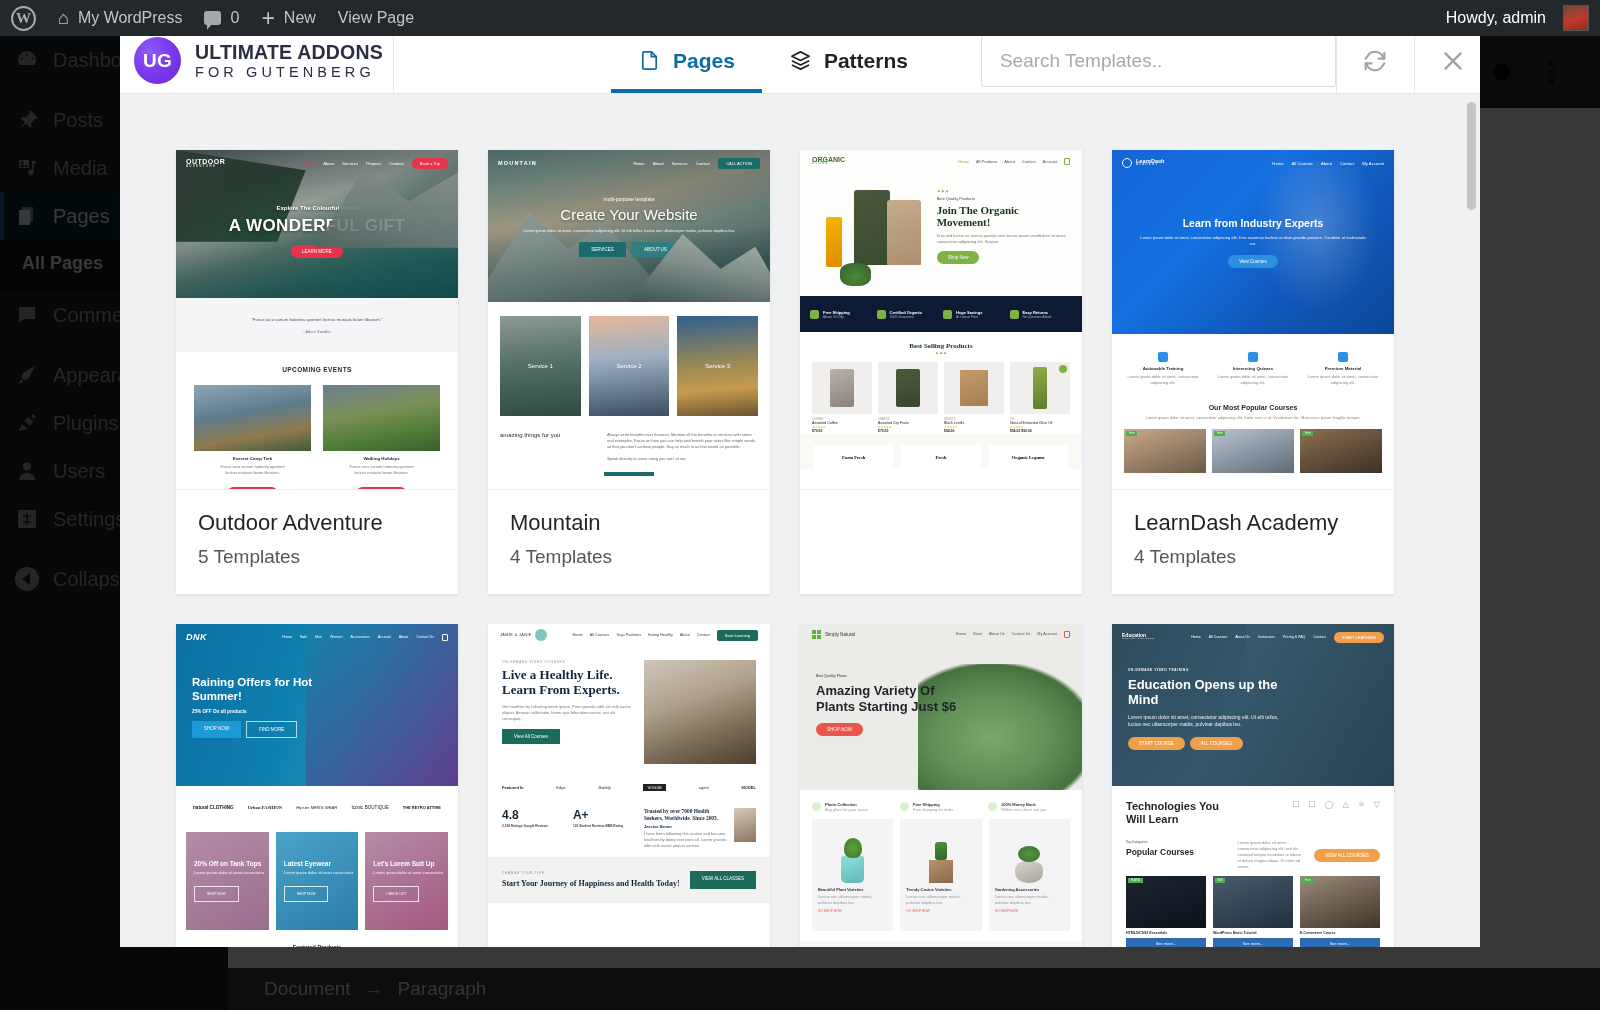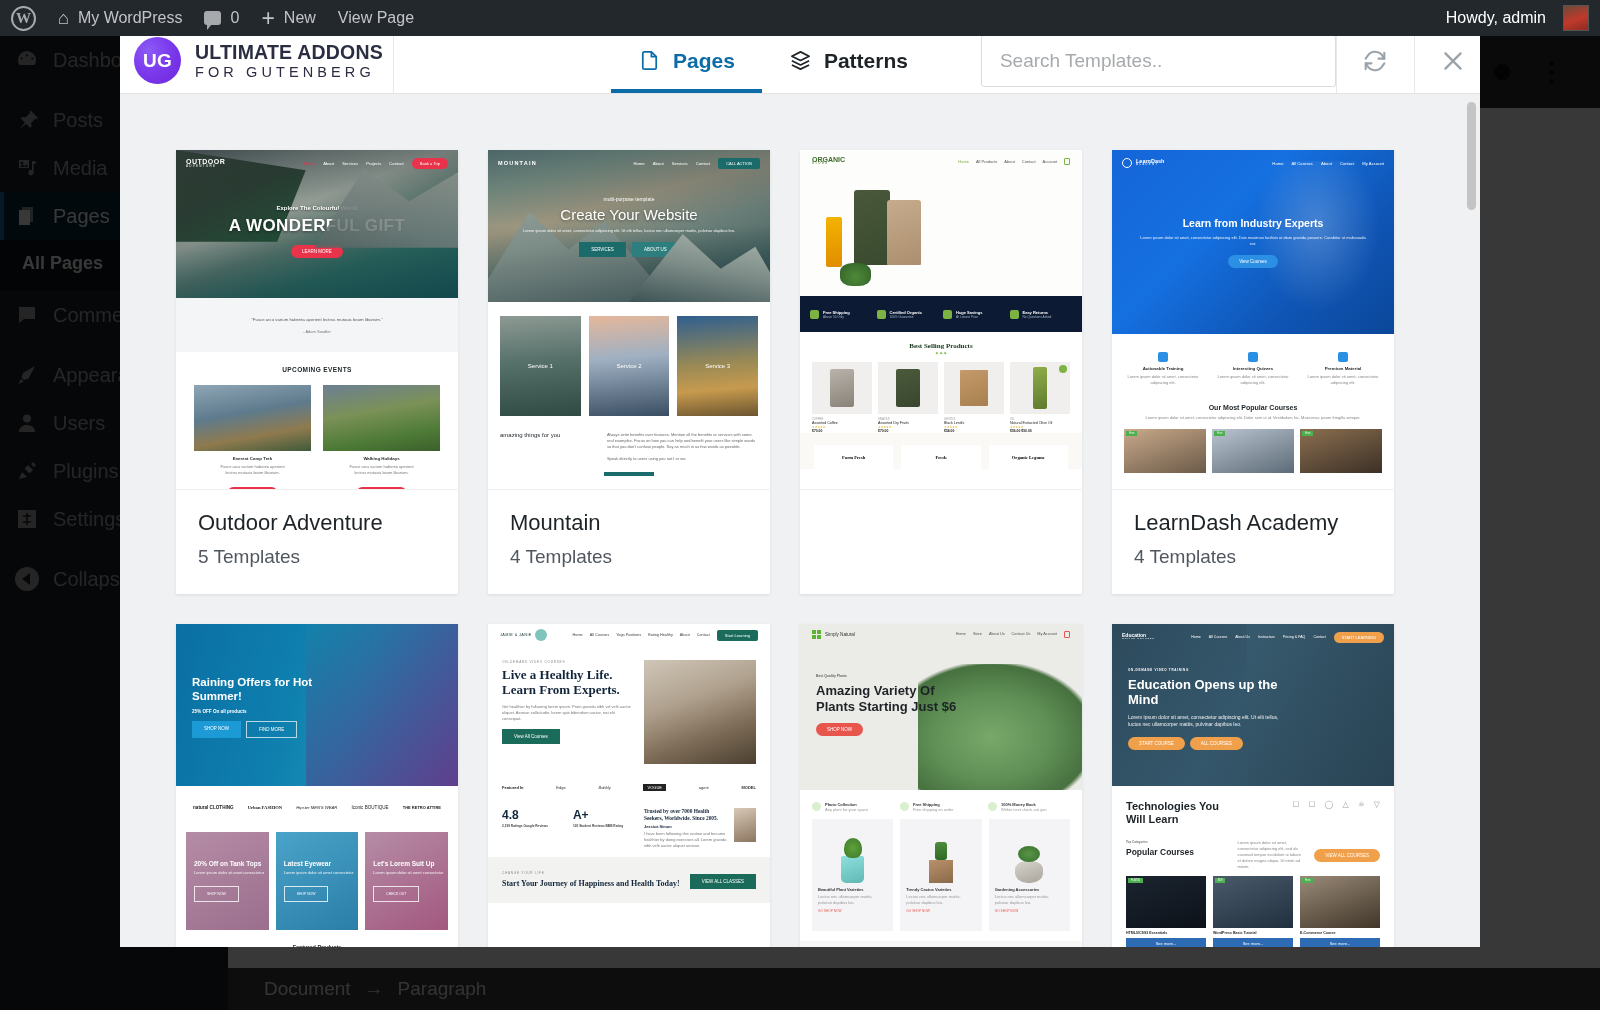--- a/index.html
+++ b/index.html
@@ -449,33 +449,33 @@
     <span class="mi-icon">
       <svg viewBox="0 0 24 24">
           <path d="M20 3L8 10l-1.6 4.6L9 17l4.6-1.6zM6 16l-2.5 5L8.6 18.6z"></path>
         </svg>
     </span>
     <span>Appearance</span>
   </div>
   <div class="menu-item">
     <span class="mi-icon">
       <svg viewBox="0 0 24 24">
-          <circle cx="12" cy="7.5" r="4"></circle>
-          <path d="M4 21c0-4.4 3.6-7 8-7s8 2.6 8 7z"></path>
+          <path d="M18 3l-2 2 3 3 2-2zM4 20l3-7 5 5zM9.5 9.5l5 5 3.5-3.5-5-5z"></path>
         </svg>
     </span>
-    <span>Users</span>
+    <span>Plugins</span>
   </div>
   <div class="menu-item">
     <span class="mi-icon">
       <svg viewBox="0 0 24 24">
-          <path d="M18 3l-2 2 3 3 2-2zM4 20l3-7 5 5zM9.5 9.5l5 5 3.5-3.5-5-5z"></path>
+          <circle cx="12" cy="7.5" r="4"></circle>
+          <path d="M4 21c0-4.4 3.6-7 8-7s8 2.6 8 7z"></path>
         </svg>
     </span>
-    <span>Plugins</span>
+    <span>Users</span>
   </div>
   <div class="menu-item">
     <span class="mi-icon">
       <svg viewBox="0 0 24 24">
           <path d="M3 3h18v18H3z"></path>
           <path d="M12 6v12M8 9h8M8 15h8" stroke="#1d2327" stroke-width="1.6" fill="none"></path>
         </svg>
     </span>
     <span>Settings</span>
   </div>
@@ -689,20 +689,27 @@
                 <span style="width:6px;height:7px;border:1px solid #7cb342;border-radius:1px"></span>
               </div>
             </div>
             <div class="og-hero">
               <div style="position:absolute;left:14px;top:14px;width:42%;height:82%">
                 <div style="position:absolute;left:34%;top:4%;width:30%;height:74%;background:linear-gradient(160deg,#49583a,#3a4a2e);border-radius:3px 3px 1px 1px"></div>
                 <div style="position:absolute;left:62%;top:14%;width:28%;height:64%;background:linear-gradient(160deg,#c6ab8c,#ab8f6f);border-radius:3px 3px 1px 1px"></div>
                 <div style="position:absolute;left:10%;top:30%;width:14%;height:50%;background:linear-gradient(170deg,#f4b400,#e08c00);border-radius:2px"></div>
                 <div style="position:absolute;left:22%;bottom:2%;width:26%;height:22%;background:radial-gradient(ellipse at 50% 60%,#4f8a3a,#2f5f26);border-radius:40%"></div>
               </div>
+              <div style="position:absolute;right:10px;top:16px;width:48%">
+                <div style="color:#7cb342;font-size:5px">✦✦✦</div>
+                <div style="font-size:4px;color:#444;margin-top:2px">Best Quality Products</div>
+                <div style="font-size:11px;font-weight:bold;color:#16351b;font-family:'Liberation Serif',serif;line-height:1.12;margin-top:3px">Join The Organic Movement!</div>
+                <div class="tiny" style="color:#777;margin-top:4px">Duis sed luctus eu viverra gravida sem lacinia ipsum vestibulum sit amet, consectetur adipiscing elit. Suspen.</div>
+                <div class="btn-pill" style="background:#7cb342;margin-top:6px">Shop Now</div>
+              </div>
             </div>
             <div class="og-strip">
               <div class="og-feat">
                   <span class="ic"></span>
                 <div style="color:#fff">
                     <div style="font-size:4px;font-weight:bold">Free Shipping</div>
                 <div style="font-size:3.2px;color:#a9b4c4">Above 50 Only</div>
                   </div>
                 </div>
               <div class="og-feat">
@@ -842,20 +849,34 @@
         <div class="card-meta">
           <div class="card-title">LearnDash Academy</div>
           <div class="card-count">4 Templates</div>
         </div>
       </div>
 
       <div class="card tall">
         <div class="card-thumb">
           <div class="mini">
             <div class="dnk-hero">
+              <div class="mini-nav" style="z-index:4">
+                <div class="mini-logo" style="color:#fff;font-style:italic;font-size:9px">DNK</div>
+                <div class="links" style="color:#fff;font-size:3.6px">
+                  <span>Home</span>
+                  <span>Sale</span>
+                  <span>Men</span>
+                  <span>Women</span>
+                  <span>Accessories</span>
+                  <span>Account</span>
+                  <span>About</span>
+                  <span>Contact Us</span>
+                  <span style="width:6px;height:7px;border:1px solid #fff;border-radius:1px"></span>
+                </div>
+              </div>
               <div style="position:absolute;left:16px;top:52px;width:52%;z-index:4;color:#fff">
                 <div style="font-size:11.5px;font-weight:bold;line-height:1.18">Raining Offers for Hot Summer!</div>
                 <div style="font-size:4.6px;font-weight:bold;margin-top:6px">25% OFF On all products</div>
                 <div style="margin-top:7px;display:flex;gap:5px">
                   <span class="btn-sq" style="background:#1c9ad6">SHOP NOW</span>
                   <span class="btn-sq" style="border:1px solid rgba(255,255,255,.7)">FIND MORE</span>
                 </div>
               </div>
             </div>
             <div class="dnk-brands">
@@ -934,21 +955,21 @@
               <div style="flex:1;display:flex;gap:6px">
                 <div style="flex:1">
                   <div style="font-size:5.4px;font-weight:bold;color:#13253a;font-family:'Liberation Serif',serif;line-height:1.22">Trusted by over 7000 Health Seekers, Worldwide. Since 2005.</div>
                   <div style="font-size:4px;font-weight:bold;color:#13253a;margin-top:3px">Jessica Simon</div>
                   <div class="tiny" style="color:#777;margin-top:2px">I have been following this routine and became healthier by doing exercises all. Lorem gravida nibh velit auctor aliquet aenean.</div>
                 </div>
                 <div style="flex:0 0 22px;height:34px;background:linear-gradient(160deg,#d8c9b6,#8a7560)"></div>
               </div>
             </div>
             <div class="hl-bottom">
-              <div style="display:flex;align-items:flex-end">
+              <div style="display:flex;">
                 <div style="flex:1">
                   <div style="font-size:3.2px;color:#888;letter-spacing:.7px">CHANGE YOUR LIFE</div>
                   <div style="font-size:8px;font-weight:bold;color:#13253a;font-family:'Liberation Serif',serif;line-height:1.18;margin-top:4px">Start Your Journey of Happiness and Health Today!</div>
                 </div>
                 <span class="btn-sq" style="background:#1b6b5a;flex:0 0 auto">VIEW ALL CLASSES</span>
               </div>
             </div>
           </div>
         </div>
       </div>

